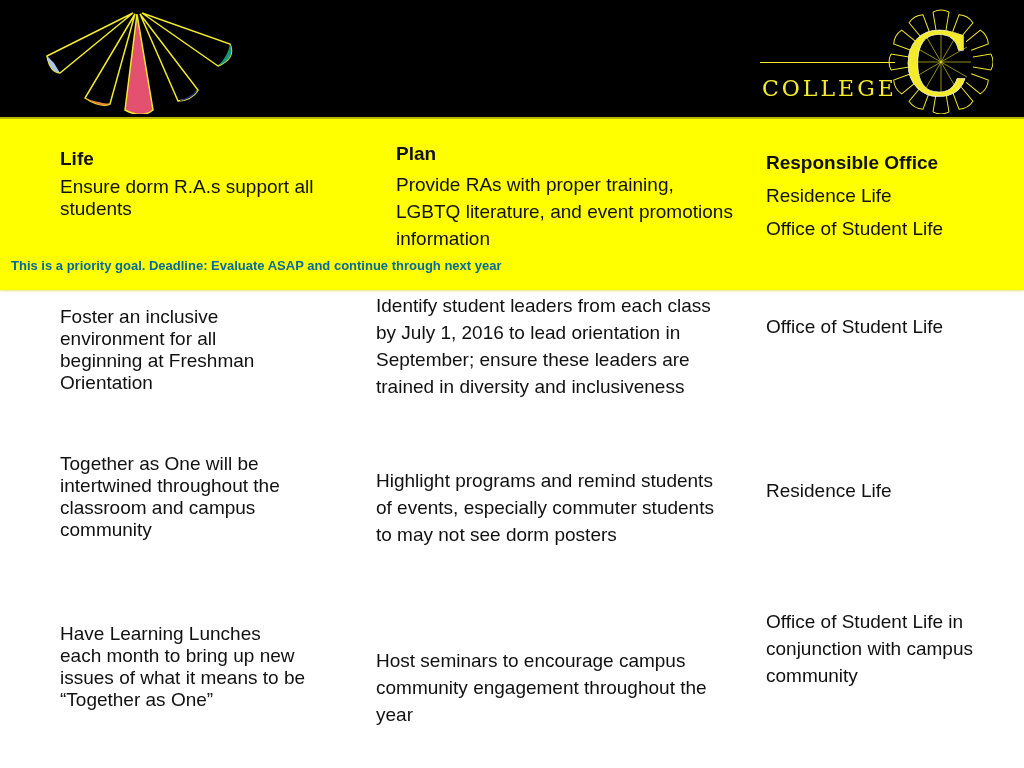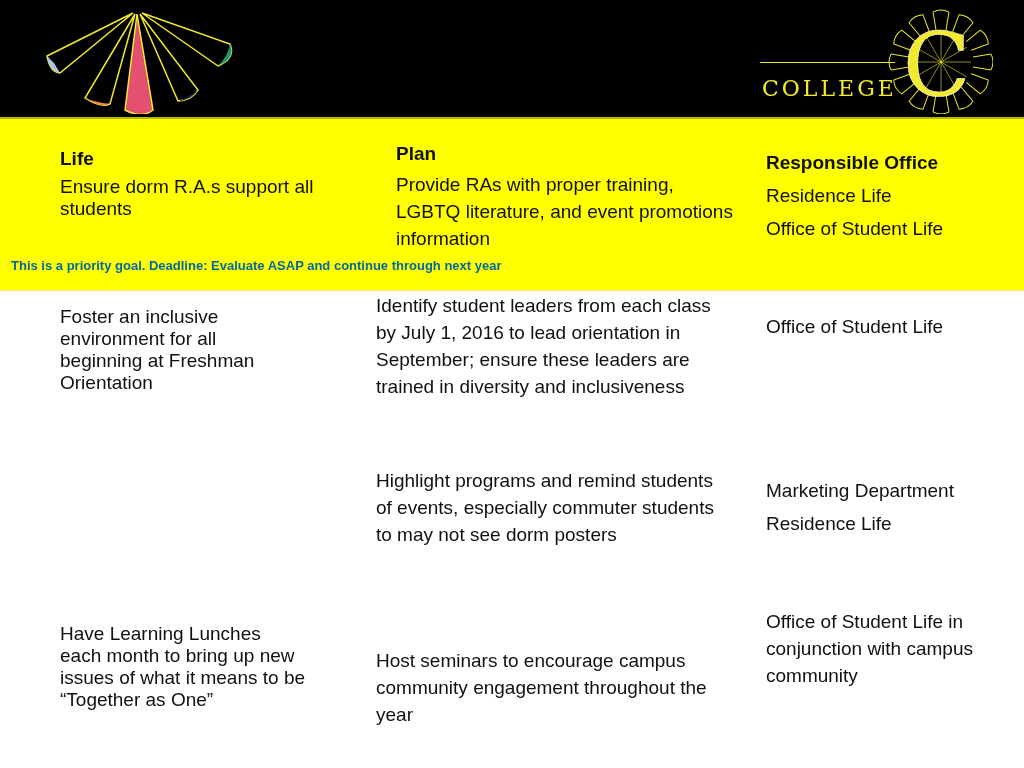--- a/index.html
+++ b/index.html
@@ -109,26 +109,26 @@
   <span class="para">Foster an inclusive environment for all beginning at Freshman Orientation</span>
 </div>
 <div class="cell plan" style="left:376px; top:292px; width:345px;">
   <span class="para">Identify student leaders from each class by July 1, 2016 to lead orientation in September; ensure these leaders are trained in diversity and inclusiveness</span>
 </div>
 <div class="cell office" style="left:766px; top:310px; width:240px;">
   <span class="para">Office of Student Life</span>
 </div>
 
 <div class="cell" style="left:60px; top:453px; width:265px;">
+  <span class="para">Together as One will be intertwined throughout the classroom and campus community</span>
 </div>
 <div class="cell plan" style="left:376px; top:467px; width:340px;">
   <span class="para">Highlight programs and remind students of events, especially commuter students to may not see dorm posters</span>
 </div>
 <div class="cell office" style="left:766px; top:474px; width:240px;">
-  <span class="para">Marketing Department</span>
   <span class="para">Residence Life</span>
 </div>
 
 <div class="cell" style="left:60px; top:623px; width:245px;">
   <span class="para">Have Learning Lunches each month to bring up new issues of what it means to be “Together as One”</span>
 </div>
 <div class="cell plan" style="left:376px; top:647px; width:345px;">
   <span class="para">Host seminars to encourage campus community engagement throughout the year</span>
 </div>
 <div class="cell plan" style="left:766px; top:608px; width:235px;">

